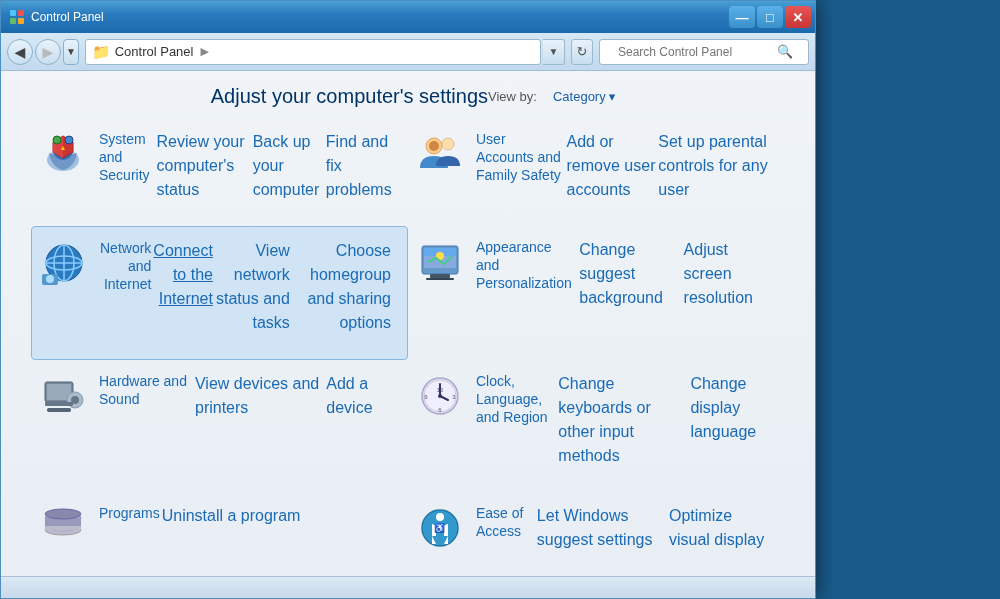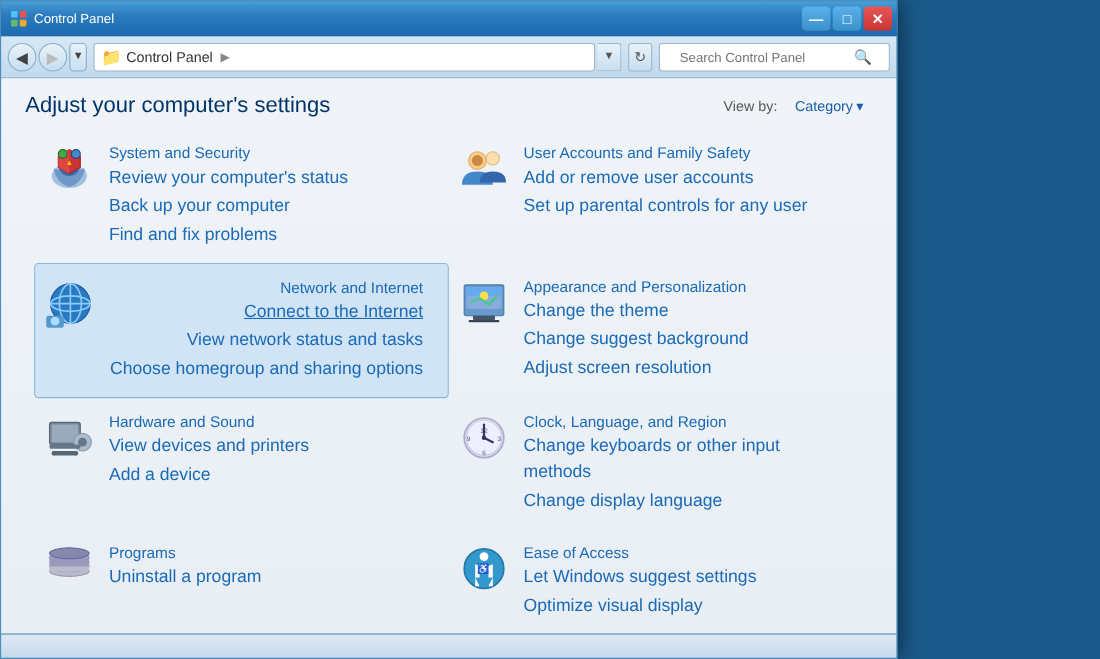--- a/index.html
+++ b/index.html
@@ -194,24 +194,24 @@
     
     .content-area {
       flex: 1;
       background: linear-gradient(to bottom, #f0f4f8 0%, #e8eef4 100%);
       display: flex;
       flex-direction: column;
       overflow: hidden;
     }
 
     .content-header {
-      padding: 14px 30px 10px 22px;
-      display: flex;
-      align-items: center;
-      justify-content: space-between;
+      padding: 14px 30px 10px 40px;
+      display: flex;
+      align-items: center;
+      justify-content: center;
     }
 
     .content-title {
       font-size: 20px;
       color: #003366;
       font-weight: 300;
     }
 
     .view-by {
       display: flex;
@@ -268,21 +268,21 @@
       height: 48px;
       flex-shrink: 0;
       display: flex;
       align-items: center;
       justify-content: center;
       font-size: 36px;
     }
 
     .cat-content {
       display: flex;
-      flex-direction: column;
+      flex-direction: row;
       gap: 2px;
     }
 
     .cat-title {
       font-size: 14px;
       color: #1a6ab5;
       text-decoration: none;
       font-weight: normal;
       line-height: 1.3;
     }
@@ -430,21 +430,20 @@
     <rect x="8" y="10" width="32" height="20" rx="1" fill="#88aadd"></rect>
     <rect x="8" y="10" width="32" height="8" fill="#66aaee"></rect>
     <rect x="14" y="36" width="20" height="4" rx="1" fill="#445566"></rect>
     <rect x="10" y="40" width="28" height="2" rx="1" fill="#334455"></rect>
     <circle cx="24" cy="18" r="4" fill="#ffdd44"></circle>
     <path d="M12 24 L20 20 L28 26 L36 18" fill="none" stroke="#44cc88" stroke-width="2"></path>
   </svg>
           </div>
           <div class="cat-content">
             <a class="cat-title" href="#">Appearance and Personalization</a>
-            <a class="cat-link" href="#">Change the theme</a>
             <a class="cat-link" href="#">Change suggest background</a>
             <a class="cat-link" href="#">Adjust screen resolution</a>
           </div>
         </div>
         <div class="category-item">
           <div class="cat-icon">
             <svg width="48" height="48" viewBox="0 0 48 48">
     <rect x="6" y="10" width="28" height="20" rx="2" fill="#778899" stroke="#556677" stroke-width="1"></rect>
     <rect x="8" y="12" width="24" height="16" rx="1" fill="#99aabb"></rect>
     <circle cx="36" cy="28" r="8" fill="#aabbcc" stroke="#889aab" stroke-width="1"></circle>

